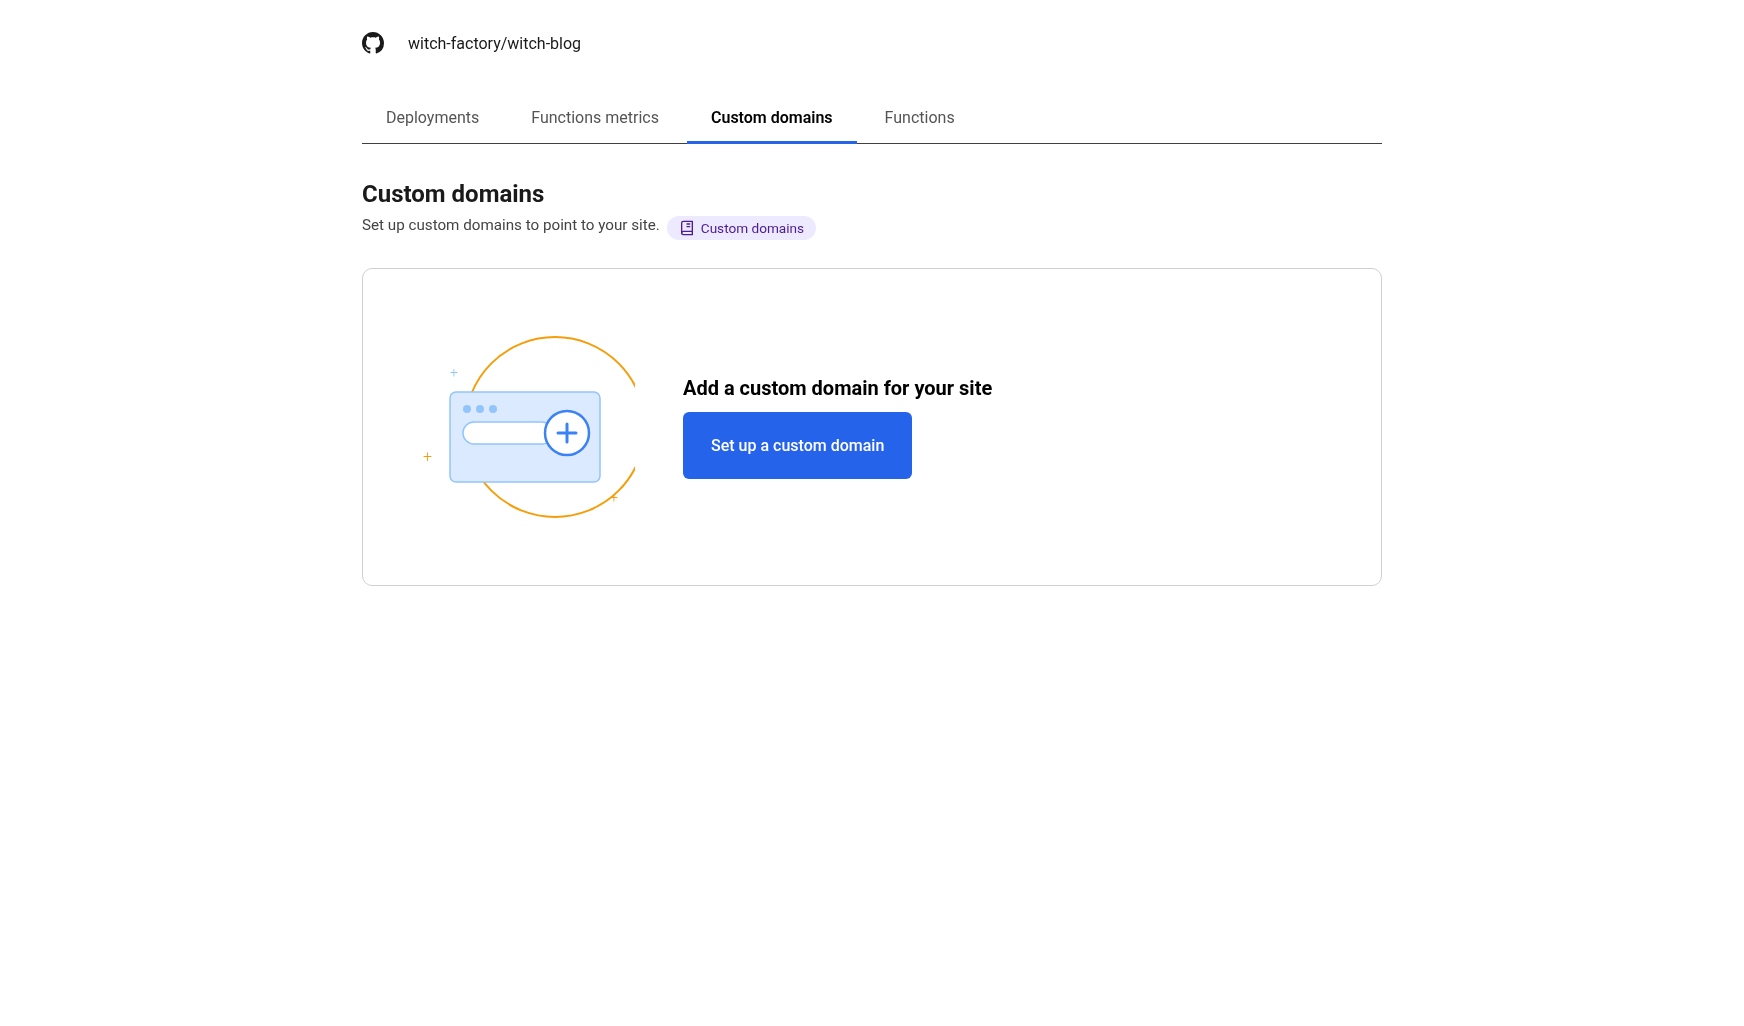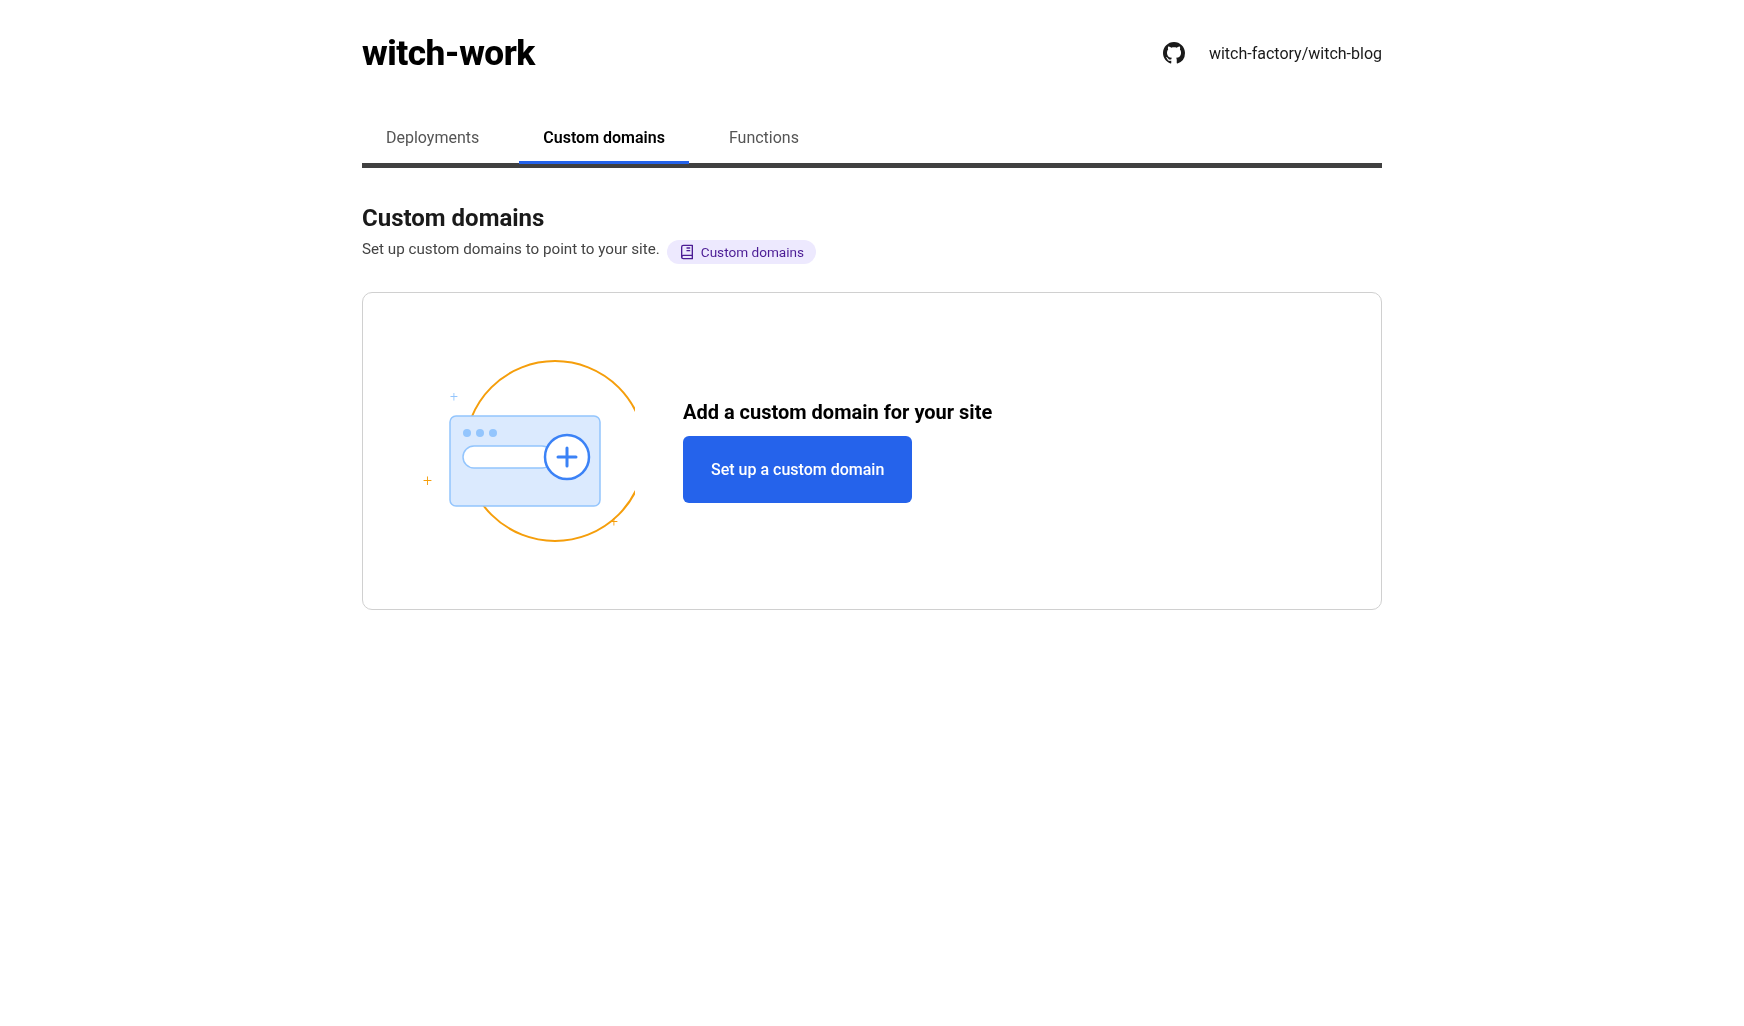--- a/index.html
+++ b/index.html
@@ -33,22 +33,22 @@
       font-size: 1rem;
       color: #1a1a1a;
       text-decoration: none;
     }
     .github-icon {
       width: 22px;
       height: 22px;
     }
     .tabs-bar {
       display: flex;
-      gap: 16px;
-      border-bottom: 5px solid #404040;
+      gap: 4px;
+      border-bottom: 1px solid #404040;
       margin-bottom: 36px;
     }
     .tab {
       padding: 14px 24px;
       font-size: 1rem;
       color: #555;
       cursor: pointer;
       border-bottom: 3px solid transparent;
       margin-bottom: -1px;
       white-space: nowrap;
@@ -130,31 +130,31 @@
       cursor: pointer;
       font-family: inherit;
     }
   </style>
 </head>
 <body>
 
 <div class="page-container">
 
   <div class="header">
-    <h1 class="app-title">witch-work</h1>
     <a class="github-link" href="#">
       <svg class="github-icon" viewBox="0 0 24 24" fill="currentColor">
         <path d="M12 0C5.37 0 0 5.37 0 12c0 5.31 3.435 9.795 8.205 11.385.6.105.825-.255.825-.57 0-.285-.015-1.23-.015-2.235-3.015.555-3.795-.735-4.035-1.41-.135-.345-.72-1.41-1.23-1.695-.42-.225-1.02-.78-.015-.795.945-.015 1.62.87 1.845 1.23 1.08 1.815 2.805 1.305 3.495.99.105-.78.42-1.305.765-1.605-2.67-.3-5.46-1.335-5.46-5.925 0-1.305.465-2.385 1.23-3.225-.12-.3-.54-1.53.12-3.18 0 0 1.005-.315 3.3 1.23.96-.27 1.98-.405 3-.405s2.04.135 3 .405c2.295-1.56 3.3-1.23 3.3-1.23.66 1.65.24 2.88.12 3.18.765.84 1.23 1.905 1.23 3.225 0 4.605-2.805 5.625-5.475 5.925.435.375.81 1.095.81 2.22 0 1.605-.015 2.895-.015 3.3 0 .315.225.69.825.57A12.02 12.02 0 0 0 24 12c0-6.63-5.37-12-12-12z"></path>
       </svg>
       <span>witch-factory/witch-blog</span>
     </a>
   </div>
 
   <nav class="tabs-bar">
     <button class="tab">Deployments</button>
+    <button class="tab">Functions metrics</button>
     <button class="tab active">Custom domains</button>
     <button class="tab">Functions</button>
   </nav>
 
   <h2 class="section-title">Custom domains</h2>
   <div class="section-subtitle">
     <span>Set up custom domains to point to your site.</span>
     <span class="docs-badge">
       <svg width="16" height="16" viewBox="0 0 24 24" fill="none" stroke="#4c1d95" stroke-width="2" stroke-linecap="round" stroke-linejoin="round">
         <path d="M4 19.5A2.5 2.5 0 0 1 6.5 17H20"></path>

